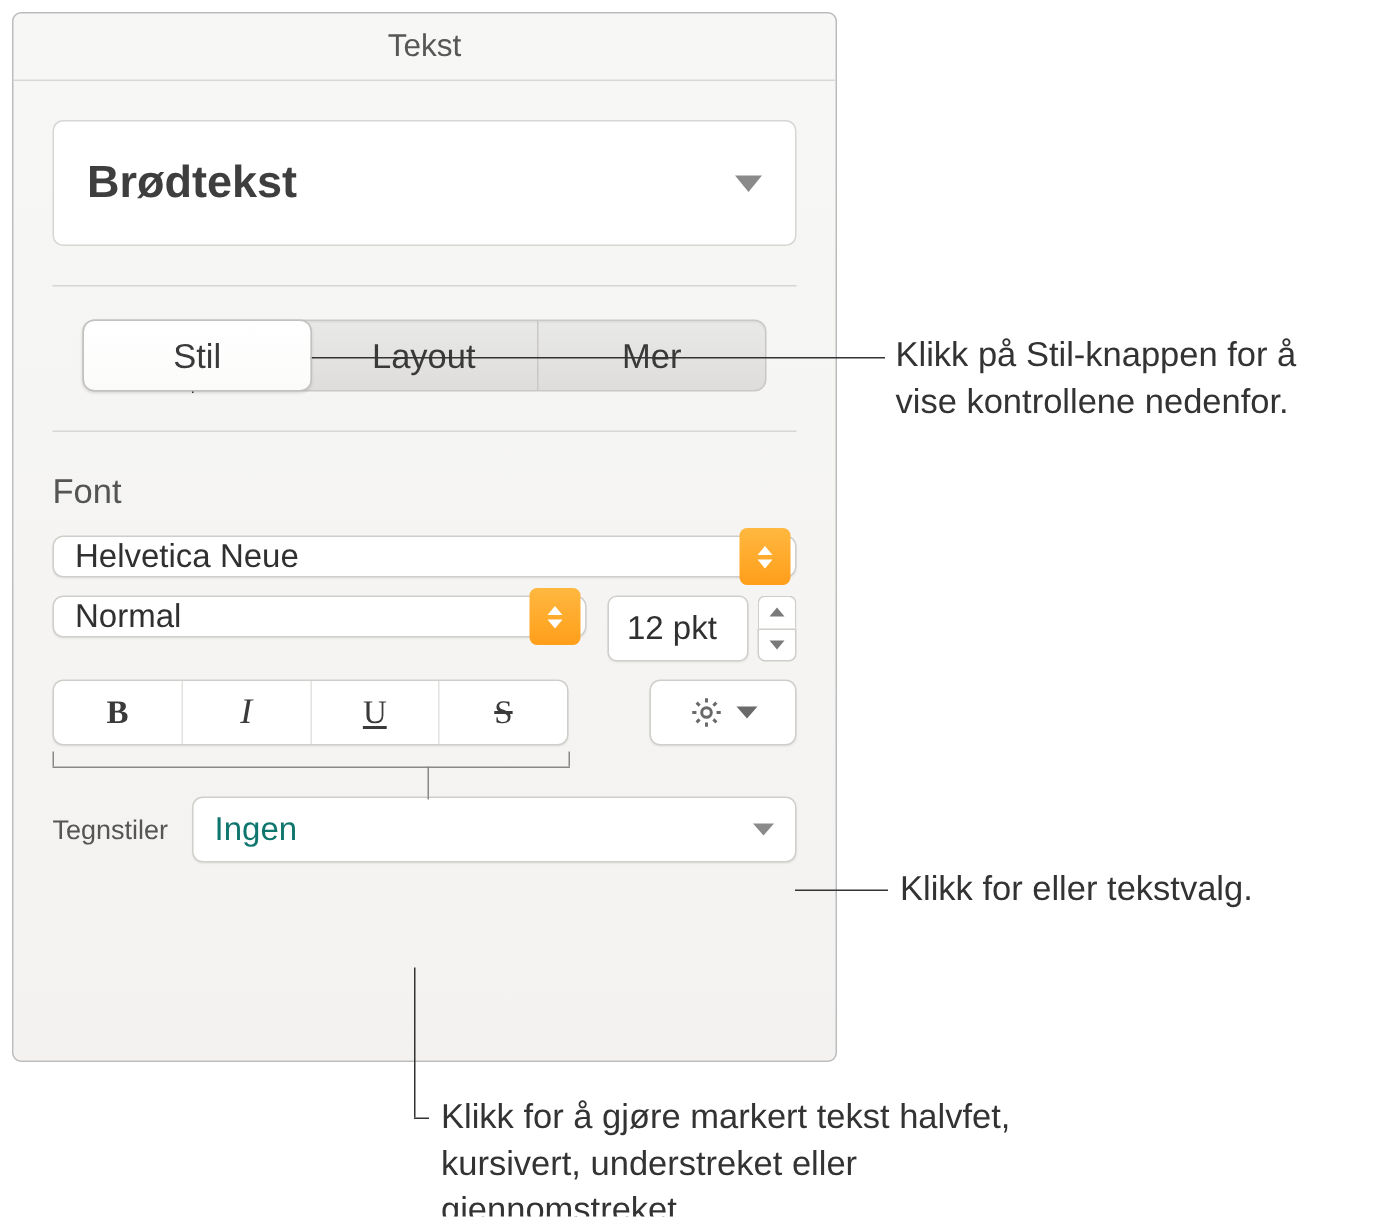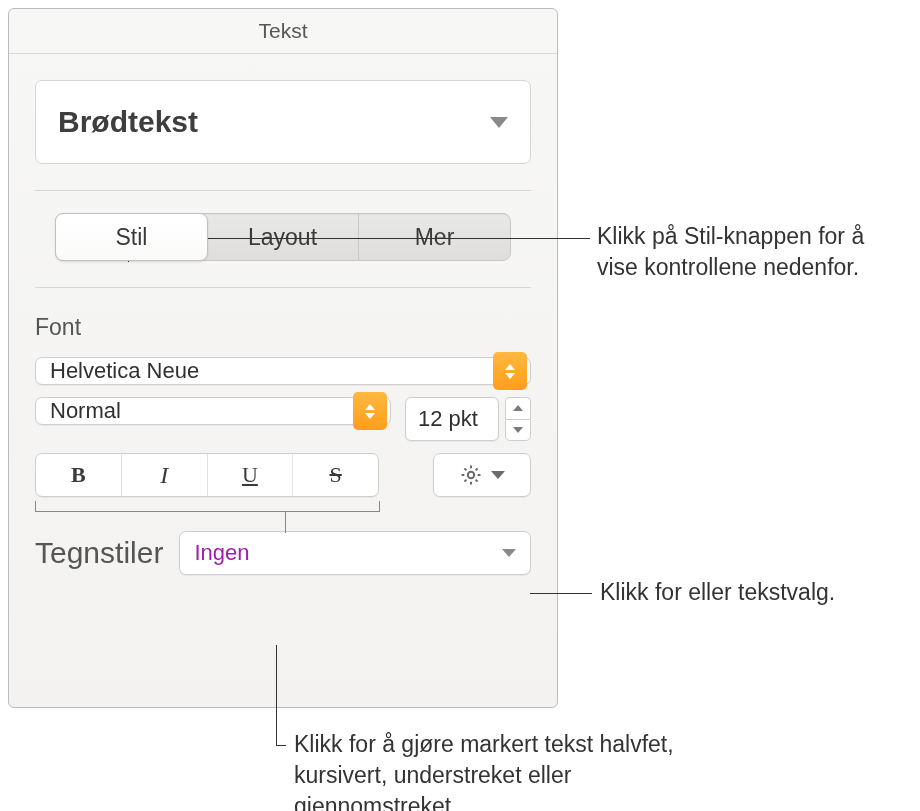--- a/index.html
+++ b/index.html
@@ -275,34 +275,34 @@
       height: 22px;
       background: #888;
     }
     .charstyle-row {
       margin: 14px 26px 0 26px;
       display: flex;
       align-items: center;
       gap: 16px;
     }
     .charstyle-label {
-      font-size: 30px;
+      font-size: 18px;
       color: #555;
     }
     .charstyle-select {
       flex: 1;
       background: #ffffff;
       border: 1px solid #cfceca;
       border-radius: 7px;
       height: 44px;
       display: flex;
       align-items: center;
       padding: 0 14px;
       font-size: 22px;
-      color: #a21caf;
+      color: #0f766e;
       justify-content: space-between;
       box-shadow: 0 1px 1px rgba(0,0,0,0.05);
     }
     .charstyle-select .chev {
       width: 0; height: 0;
       border-left: 7px solid transparent;
       border-right: 7px solid transparent;
       border-top: 8px solid #8a8a8a;
     }
     

